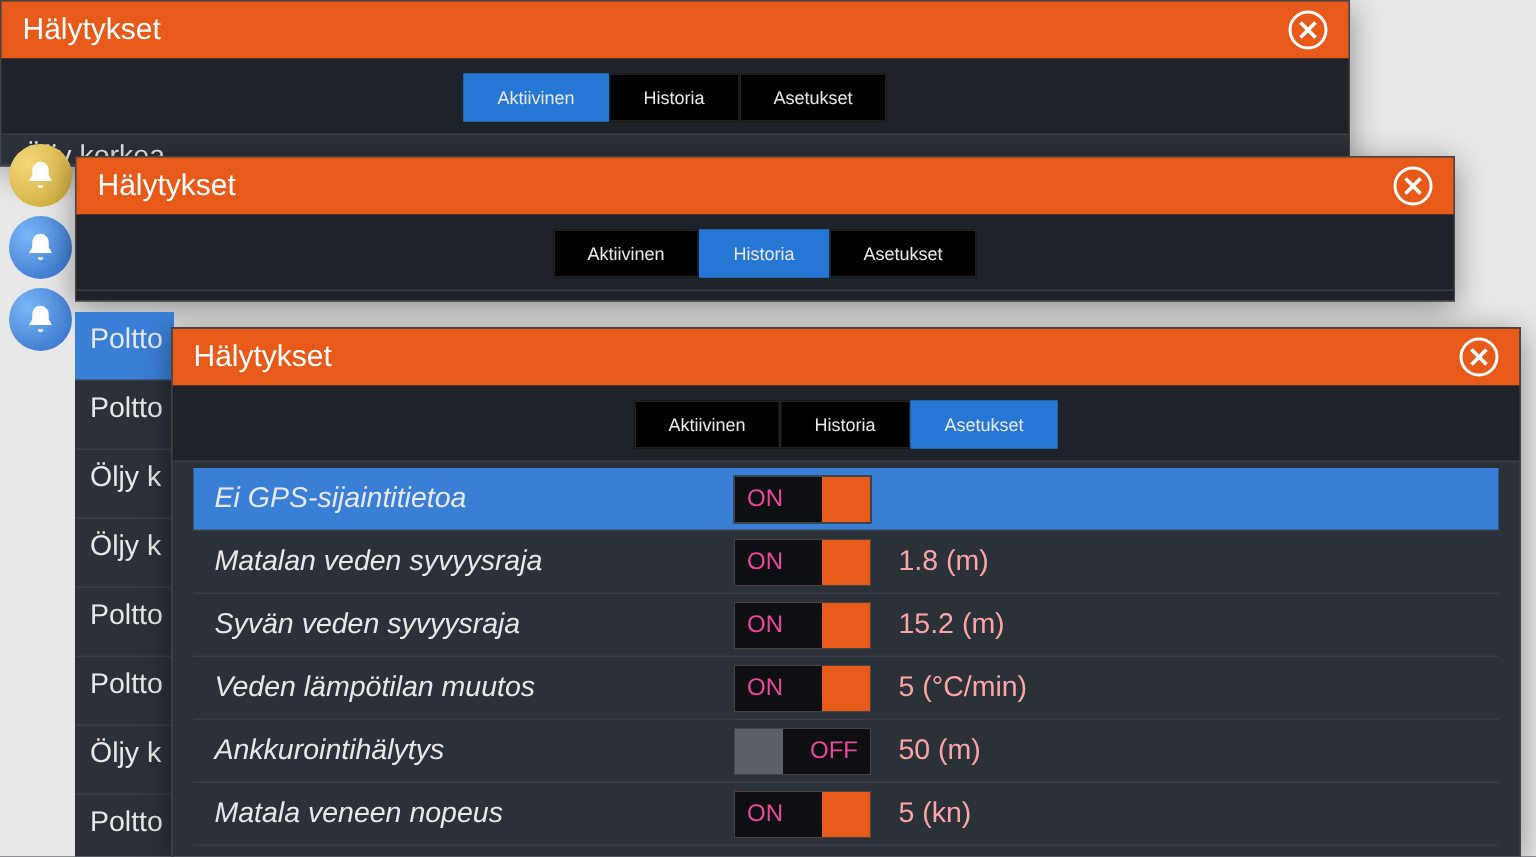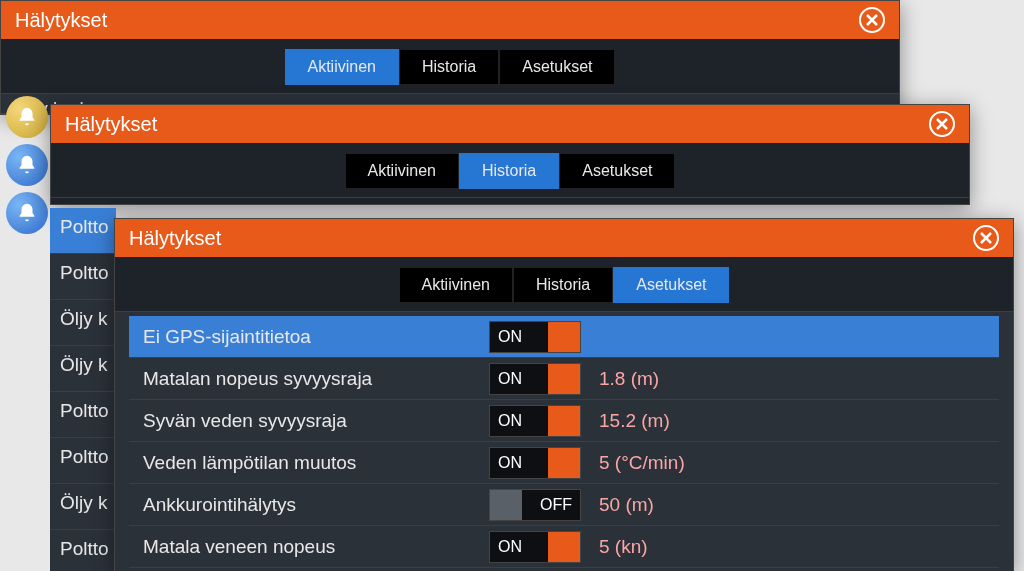--- a/index.html
+++ b/index.html
@@ -41,21 +41,21 @@
   .tabbar {
     display: flex;
     justify-content: center;
     padding: 10px 0 8px;
     gap: 0;
     background: #1e232a;
     border-bottom: 1px solid #3a3f47;
   }
   .tab {
     color: #e8e8e8;
-    font-size: 16px;
+    font-size: 12px;
     padding: 8px 22px;
     background: #000;
     cursor: pointer;
     border: 1px solid #222;
   }
   .tab.active {
     background: #2676d4;
     border-color: #2676d4;
   }
   .list {
@@ -68,34 +68,35 @@
     font-size: 19px;
     height: 42px;
     border-bottom: 1px solid #3a3f47;
   }
   .row.selected {
     background: #3a7fd6;
   }
   .row .label {
     flex: 0 0 360px;
     padding-left: 14px;
+    font-style: italic;
   }
   .toggle {
     width: 92px;
     height: 32px;
     background: #0d0f12;
     border: 1px solid #444;
     display: flex;
     align-items: center;
     margin-right: 18px;
     position: relative;
     cursor: pointer;
   }
   .toggle .txt {
-    color: #ffffff;
+    color: #ec4899;
     font-size: 16px;
     padding: 0 8px;
     flex: 1;
     text-align: center;
   }
   .toggle .thumb {
     width: 32px; height: 30px;
     background: #e85a1a;
   }
   .toggle.off .thumb { background: #5a6068; order: -1; }
@@ -233,21 +234,21 @@
   <div class="list" id="settings-list">
       <div class="row selected">
         <div class="label">Ei GPS-sijaintitietoa</div>
         <div class="toggle on">
           <div class="txt">ON</div>
           <div class="thumb"></div>
         </div>
         <div class="value"></div>
       </div>
       <div class="row">
-        <div class="label">Matalan nopeus syvyysraja</div>
+        <div class="label">Matalan veden syvyysraja</div>
         <div class="toggle on">
           <div class="txt">ON</div>
           <div class="thumb"></div>
         </div>
         <div class="value">1.8 (m)</div>
       </div>
       <div class="row">
         <div class="label">Syvän veden syvyysraja</div>
         <div class="toggle on">
           <div class="txt">ON</div>

